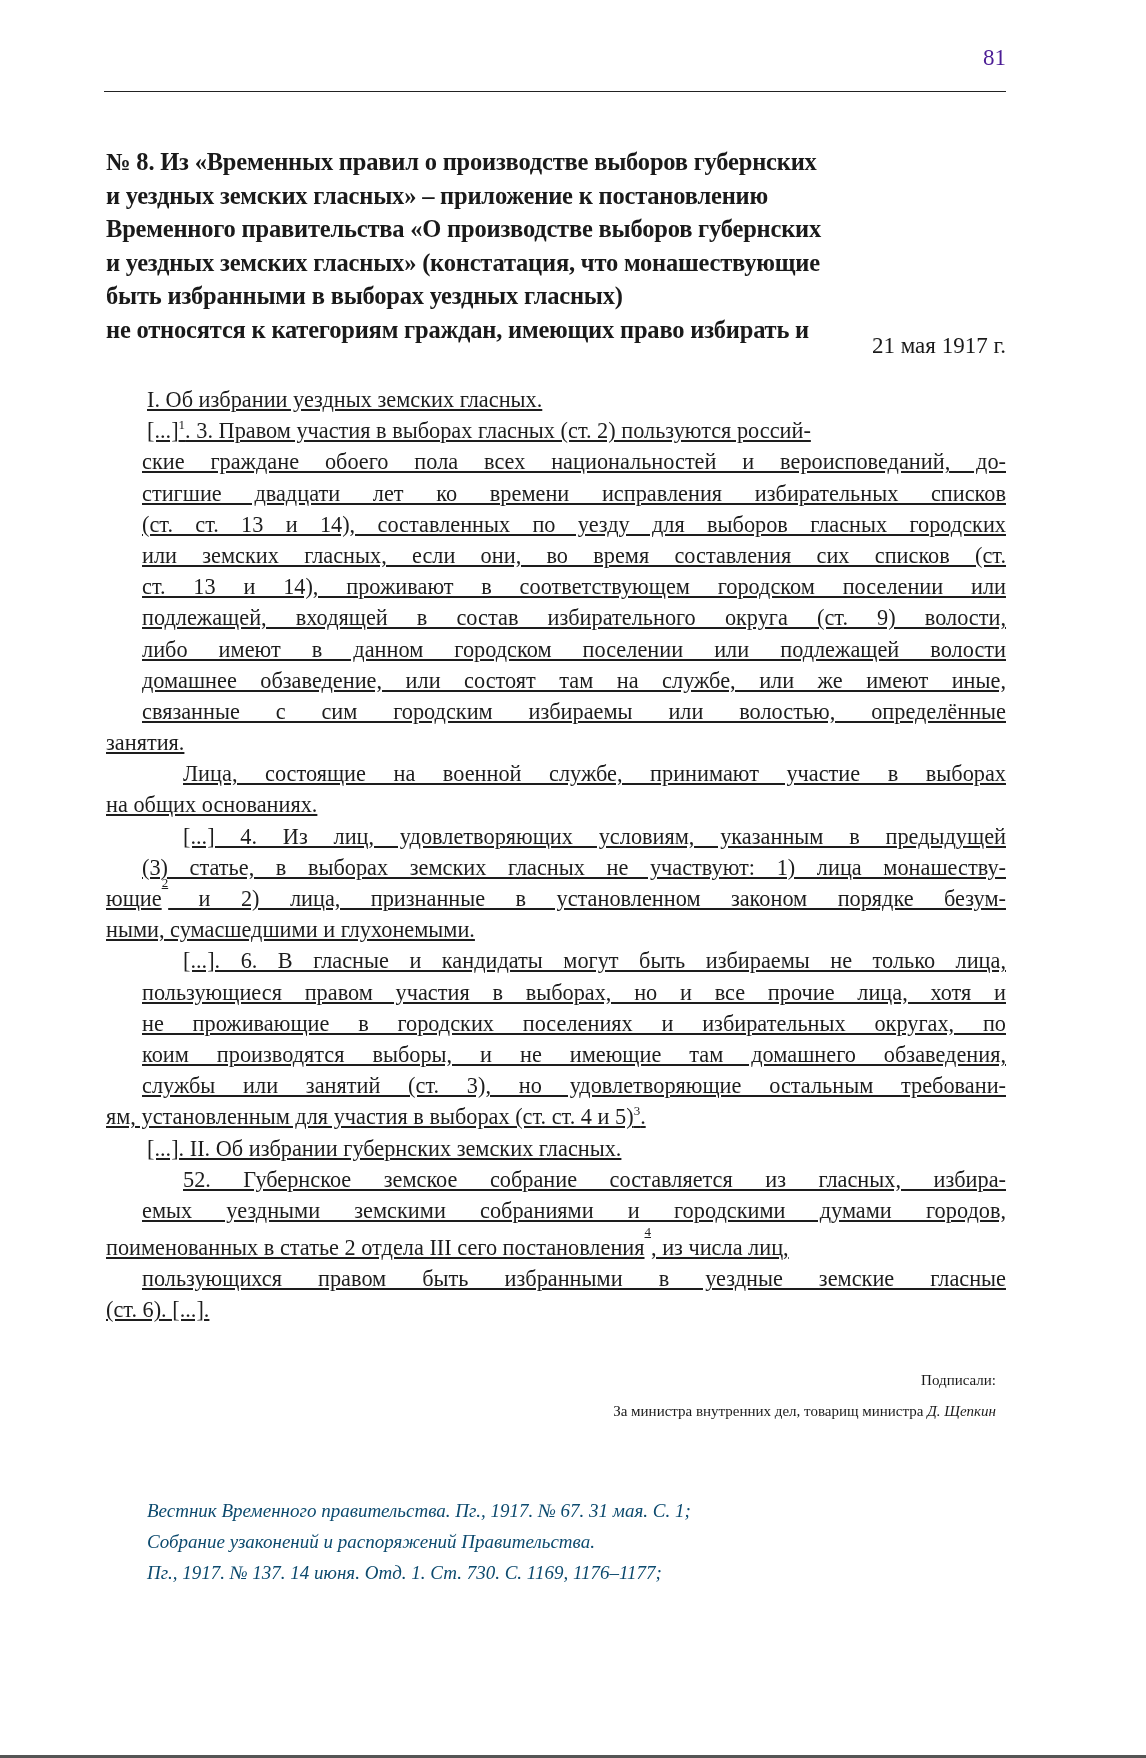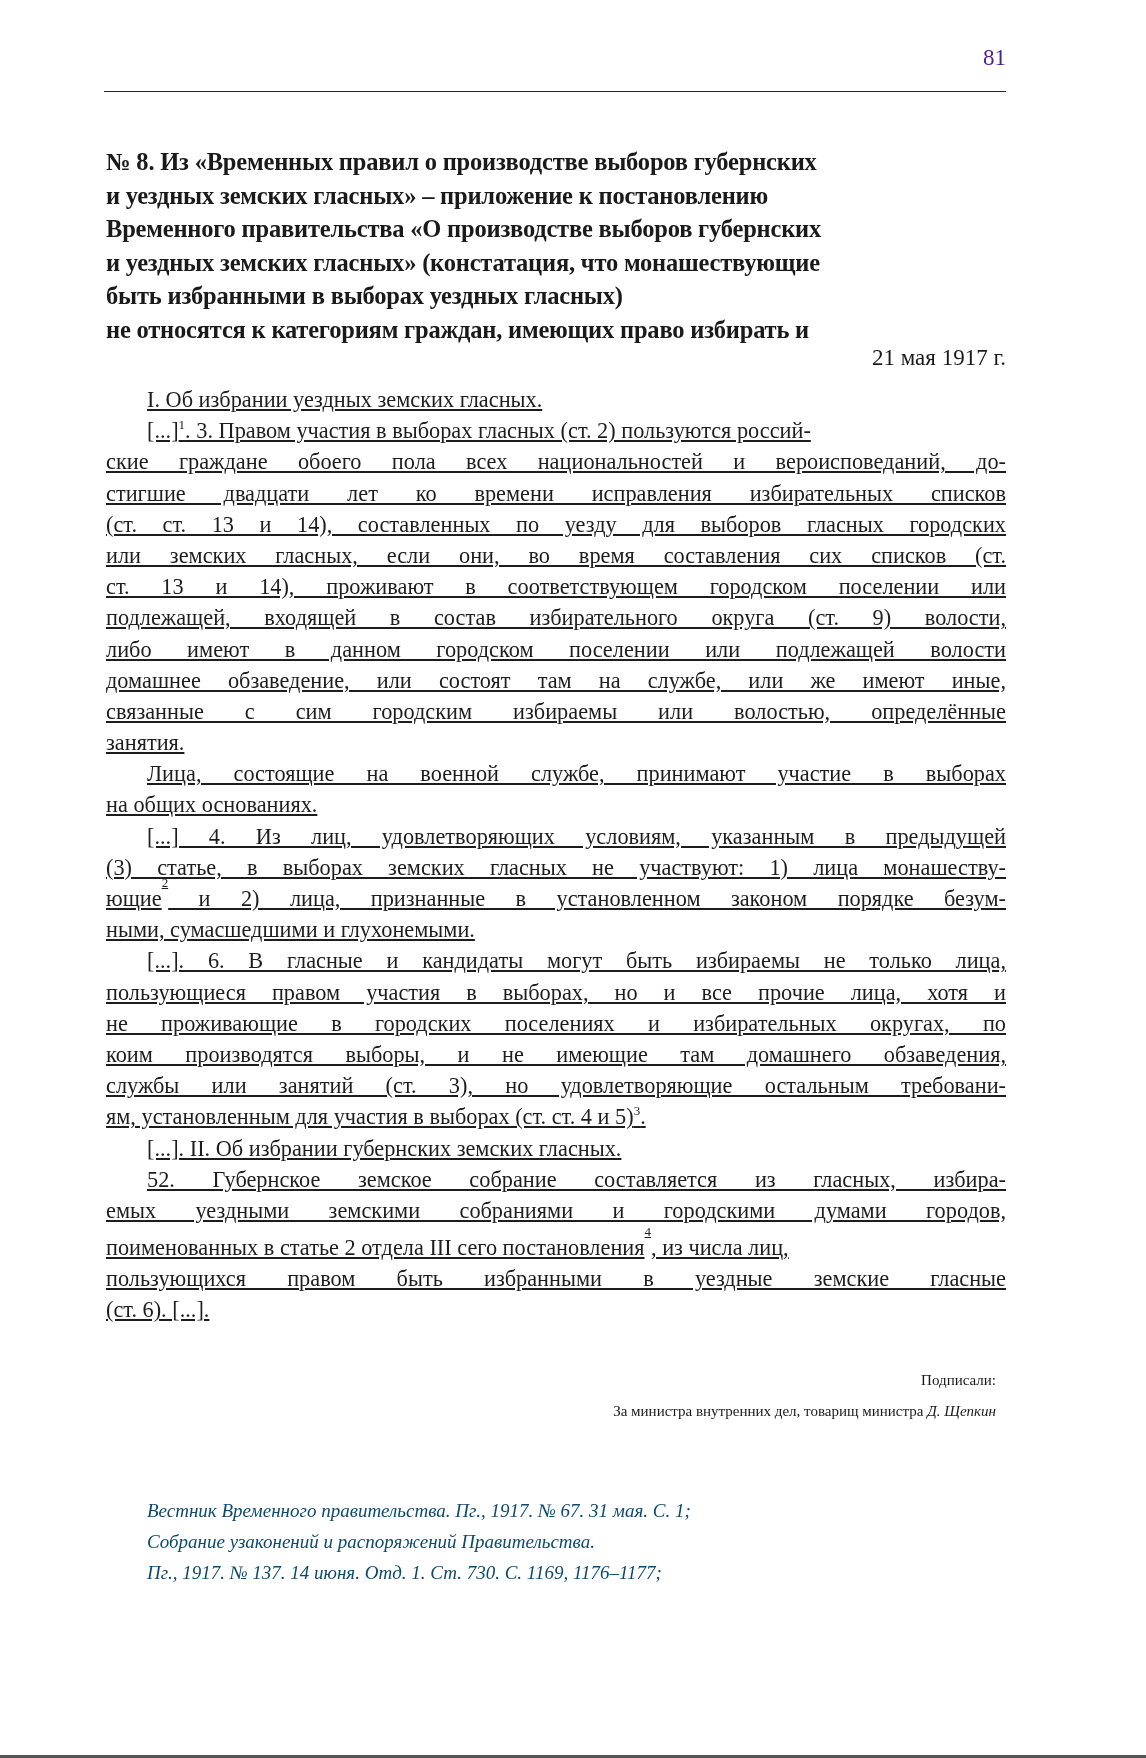--- a/index.html
+++ b/index.html
@@ -16,29 +16,29 @@
     position: absolute; top: 91px; left: 104px; width: 902px; height: 0;
     border-top: 1.5px solid #222;
   }
   .heading {
     position: absolute; top: 100px; left: 106px; width: 900px;
     font-weight: bold; font-size: 24.5px; line-height: 33.5px;
     color: #1a1a1a; letter-spacing: -0.2px; margin-top: 45px;
   }
   .heading span { display: block; white-space: nowrap; }
   .date {
-    position: absolute; top: 344px; right: 140px;
+    position: absolute; top: 332px; right: 140px;
     font-size: 23px; line-height: 28px;
   }
   .body-text {
     position: absolute; top: 384px; left: 106px; width: 900px;
     font-size: 22.3px; line-height: 31.2px; color: #1d1d1d; text-decoration: underline;
   }
   .line { display: block; white-space: nowrap; height: 31.2px; }
-  .line.justify { text-align: justify; text-align-last: justify; white-space: normal; overflow: hidden; }
+  .line.justify { text-align: justify; text-align-last: justify; white-space: normal; overflow: hidden; margin-left: 36px; }
   .indent { padding-left: 41px; }
   sup { font-size: 13px; line-height: 0; vertical-align: 9px; }
   .signatures {
     position: absolute; top: 1365px; right: 150px; width: 900px;
     text-align: right; font-size: 15px; line-height: 31.2px;
   }
   .signatures div { white-space: nowrap; }
   .signatures i { font-style: italic; }
   .sources {
     position: absolute; top: 1495px; left: 147px; width: 860px;

